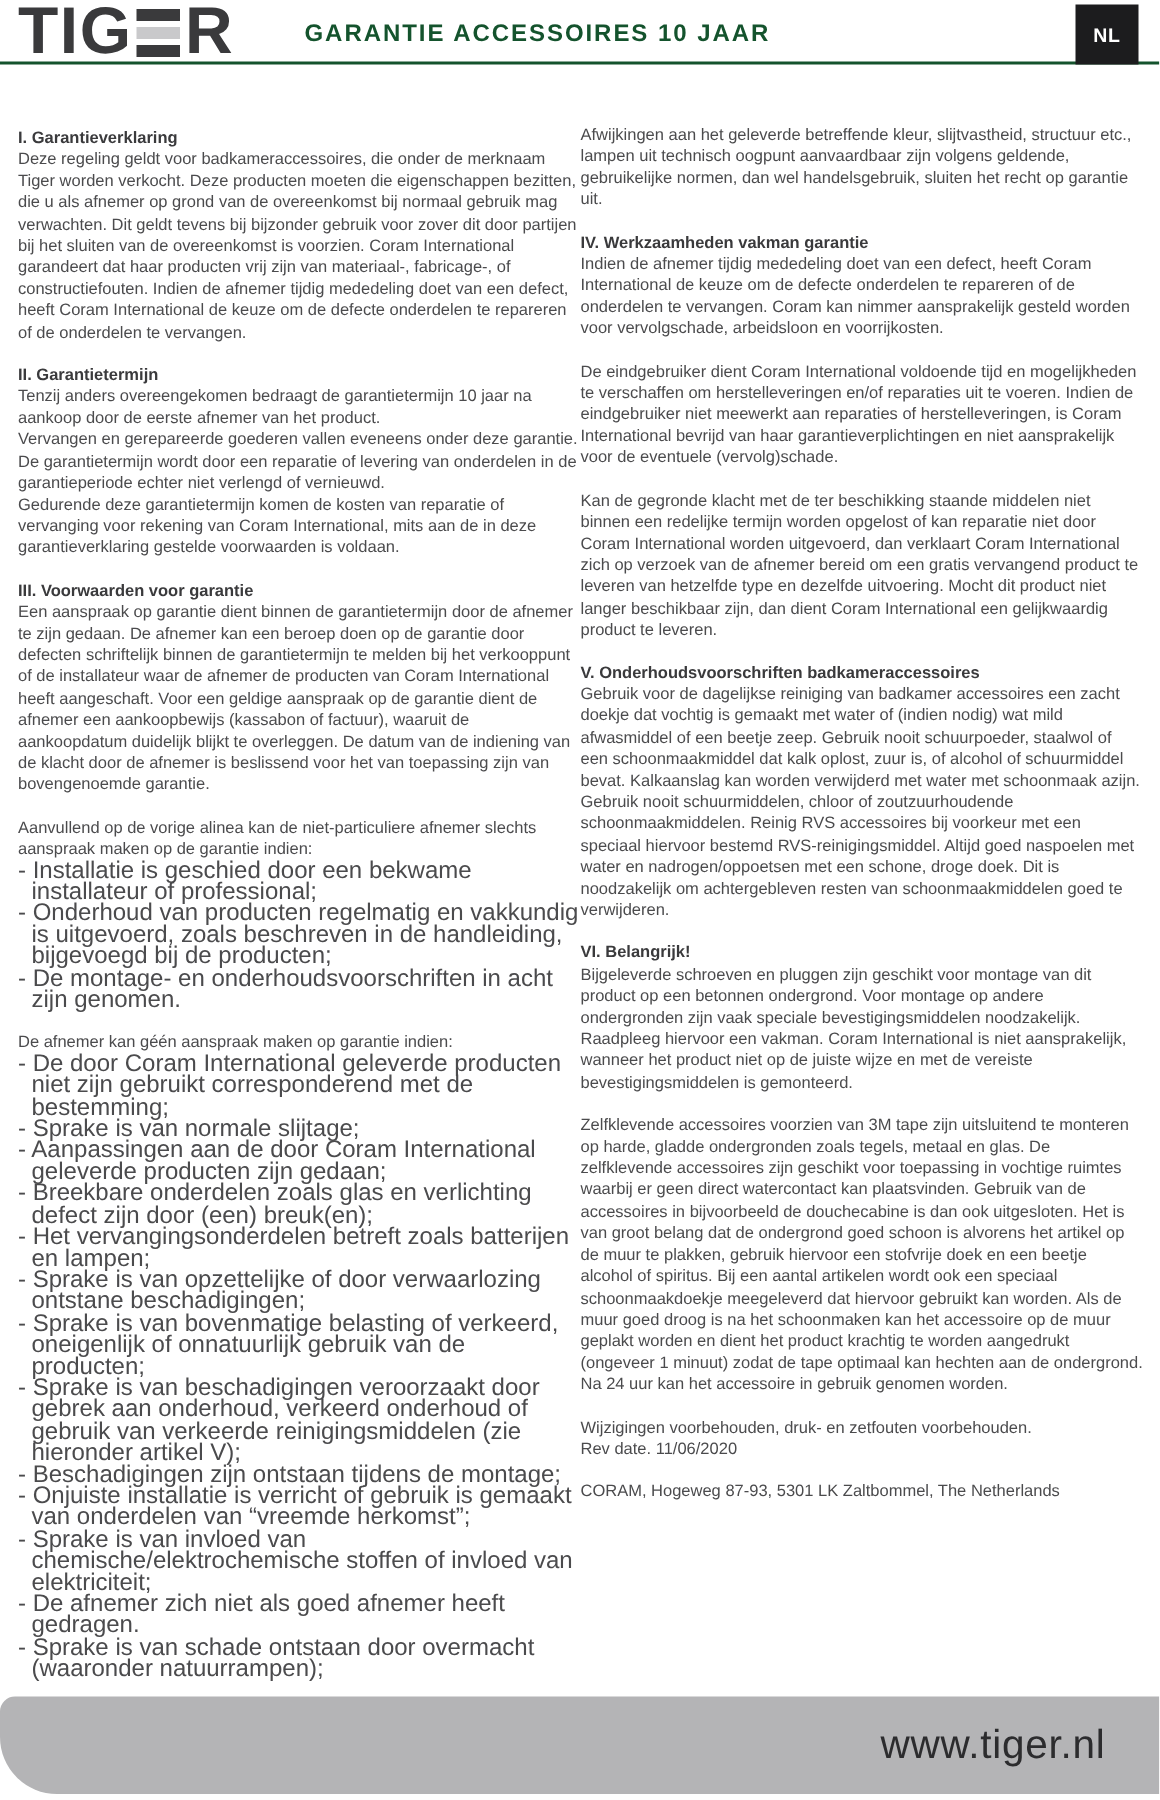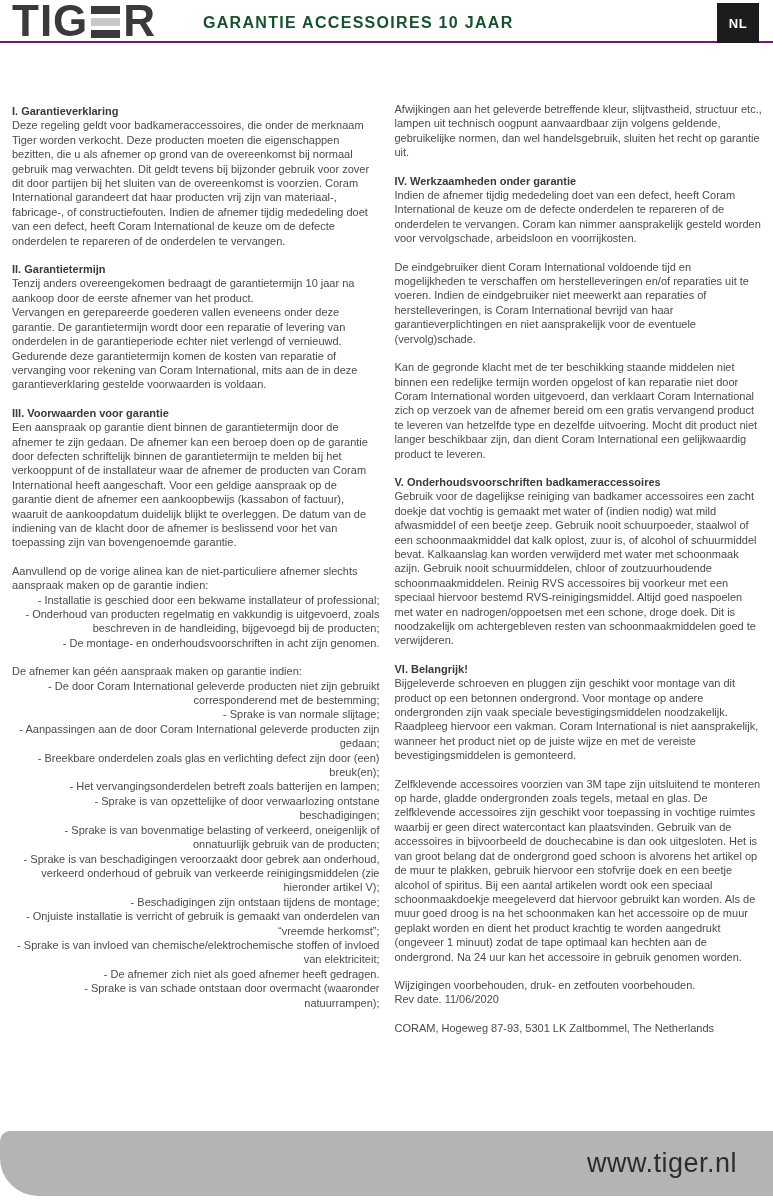--- a/index.html
+++ b/index.html
@@ -9,21 +9,21 @@
     background:#ffffff;
     font-family:"Liberation Sans","DejaVu Sans",sans-serif;
     color:#4b4b4d;
     overflow:hidden;
     box-sizing:border-box;
   }
   
   .header{
     position:relative;
     height:41px;
-    border-bottom:2px solid #701a75;
+    border-bottom:2px solid #14532d;
     text-align:right;
   }
   .logo{
     position:absolute;left:12px;top:1px;
     display:flex;align-items:center;
     font-weight:700;font-size:44px;letter-spacing:1px;
     color:#3a3a3c;line-height:40px;
   }
   .logo-e{
     display:inline-flex;flex-direction:column;justify-content:center;
@@ -38,40 +38,40 @@
   }
   .lang-badge{
     position:absolute;right:14px;top:3px;
     width:42px;height:40px;background:#1c1c1e;
     color:#ffffff;font-weight:700;font-size:13px;
     display:flex;align-items:center;justify-content:center;
     letter-spacing:0.5px;
   }
   
   .columns{
-    display:flex;gap:15px;
+    display:flex;
     padding:0 11px 0 12px;
-    margin-top:59px;
+    margin-top:40px;
   }
   .col{flex:1 1 0;min-width:0;}
   .col h2{
     margin:2px 0 0 0;
     font-size:11px;font-weight:700;color:#3a3a3c;
     line-height:14.4px;
   }
   .col p{
     margin:0 0 14px 0;
     font-size:11px;line-height:14.4px;
     white-space:pre-line;
     text-align:left;
   }
   .col p.tight{margin-bottom:0;}
   .col ul{
     margin:0 0 14px 0;padding:0;list-style:none;
-    font-size:11px;line-height:14.4px;text-align:right;
+    font-size:16px;line-height:14.4px;
   }
   .col ul li{
     padding-left:9px;text-indent:-9px;
   }
   .col ul li::before{content:"- ";}
   
   .footer{
     position:absolute;left:0;right:0;bottom:4px;
     height:65px;background:#b4b4b6;
     border-radius:10px 0 0 38px;
@@ -129,21 +129,21 @@
           <li>Sprake is van beschadigingen veroorzaakt door gebrek aan onderhoud, verkeerd onderhoud of gebruik van verkeerde reinigingsmiddelen (zie hieronder artikel V);</li>
           <li>Beschadigingen zijn ontstaan tijdens de montage;</li>
           <li>Onjuiste installatie is verricht of gebruik is gemaakt van onderdelen van “vreemde herkomst”;</li>
           <li>Sprake is van invloed van chemische/elektrochemische stoffen of invloed van elektriciteit;</li>
           <li>De afnemer zich niet als goed afnemer heeft gedragen.</li>
           <li>Sprake is van schade ontstaan door overmacht (waaronder natuurrampen);</li>
         </ul>
       </section>
     <section class="col" id="col-right">
         <p>Afwijkingen aan het geleverde betreffende kleur, slijtvastheid, structuur etc., lampen uit technisch oogpunt aanvaardbaar zijn volgens geldende, gebruikelijke normen, dan wel handelsgebruik, sluiten het recht op garantie uit.</p>
-        <h2>IV. Werkzaamheden onder garantie</h2>
+        <h2>IV. Werkzaamheden vakman garantie</h2>
         <p>Indien de afnemer tijdig mededeling doet van een defect, heeft Coram International de keuze om de defecte onderdelen te repareren of de onderdelen te vervangen. Coram kan nimmer aansprakelijk gesteld worden voor vervolgschade, arbeidsloon en voorrijkosten.</p>
         <p>De eindgebruiker dient Coram International voldoende tijd en mogelijkheden te verschaffen om herstelleveringen en/of reparaties uit te voeren. Indien de eindgebruiker niet meewerkt aan reparaties of herstelleveringen, is Coram International bevrijd van haar garantieverplichtingen en niet aansprakelijk voor de eventuele (vervolg)schade.</p>
         <p>Kan de gegronde klacht met de ter beschikking staande middelen niet binnen een redelijke termijn worden opgelost of kan reparatie niet door Coram International worden uitgevoerd, dan verklaart Coram International zich op verzoek van de afnemer bereid om een gratis vervangend product te leveren van hetzelfde type en dezelfde uitvoering. Mocht dit product niet langer beschikbaar zijn, dan dient Coram International een gelijkwaardig product te leveren.</p>
         <h2>V. Onderhoudsvoorschriften badkameraccessoires</h2>
         <p>Gebruik voor de dagelijkse reiniging van badkamer accessoires een zacht doekje dat vochtig is gemaakt met water of (indien nodig) wat mild afwasmiddel of een beetje zeep. Gebruik nooit schuurpoeder, staalwol of een schoonmaakmiddel dat kalk oplost, zuur is, of alcohol of schuurmiddel bevat. Kalkaanslag kan worden verwijderd met water met schoonmaak azijn. Gebruik nooit schuurmiddelen, chloor of zoutzuurhoudende schoonmaakmiddelen. Reinig RVS accessoires bij voorkeur met een speciaal hiervoor bestemd RVS-reinigingsmiddel. Altijd goed naspoelen met water en nadrogen/oppoetsen met een schone, droge doek. Dit is noodzakelijk om achtergebleven resten van schoonmaakmiddelen goed te verwijderen.</p>
         <h2>VI. Belangrijk!</h2>
         <p>Bijgeleverde schroeven en pluggen zijn geschikt voor montage van dit product op een betonnen ondergrond. Voor montage op andere ondergronden zijn vaak speciale bevestigingsmiddelen noodzakelijk. Raadpleeg hiervoor een vakman. Coram International is niet aansprakelijk, wanneer het product niet op de juiste wijze en met de vereiste bevestigingsmiddelen is gemonteerd.</p>
         <p>Zelfklevende accessoires voorzien van 3M tape zijn uitsluitend te monteren op harde, gladde ondergronden zoals tegels, metaal en glas. De zelfklevende accessoires zijn geschikt voor toepassing in vochtige ruimtes waarbij er geen direct watercontact kan plaatsvinden. Gebruik van de accessoires in bijvoorbeeld de douchecabine is dan ook uitgesloten. Het is van groot belang dat de ondergrond goed schoon is alvorens het artikel op de muur te plakken, gebruik hiervoor een stofvrije doek en een beetje alcohol of spiritus. Bij een aantal artikelen wordt ook een speciaal schoonmaakdoekje meegeleverd dat hiervoor gebruikt kan worden. Als de muur goed droog is na het schoonmaken kan het accessoire op de muur geplakt worden en dient het product krachtig te worden aangedrukt (ongeveer 1 minuut) zodat de tape optimaal kan hechten aan de ondergrond. Na 24 uur kan het accessoire in gebruik genomen worden.</p>
         <p>Wijzigingen voorbehouden, druk- en zetfouten voorbehouden.
 Rev date. 11/06/2020</p>

